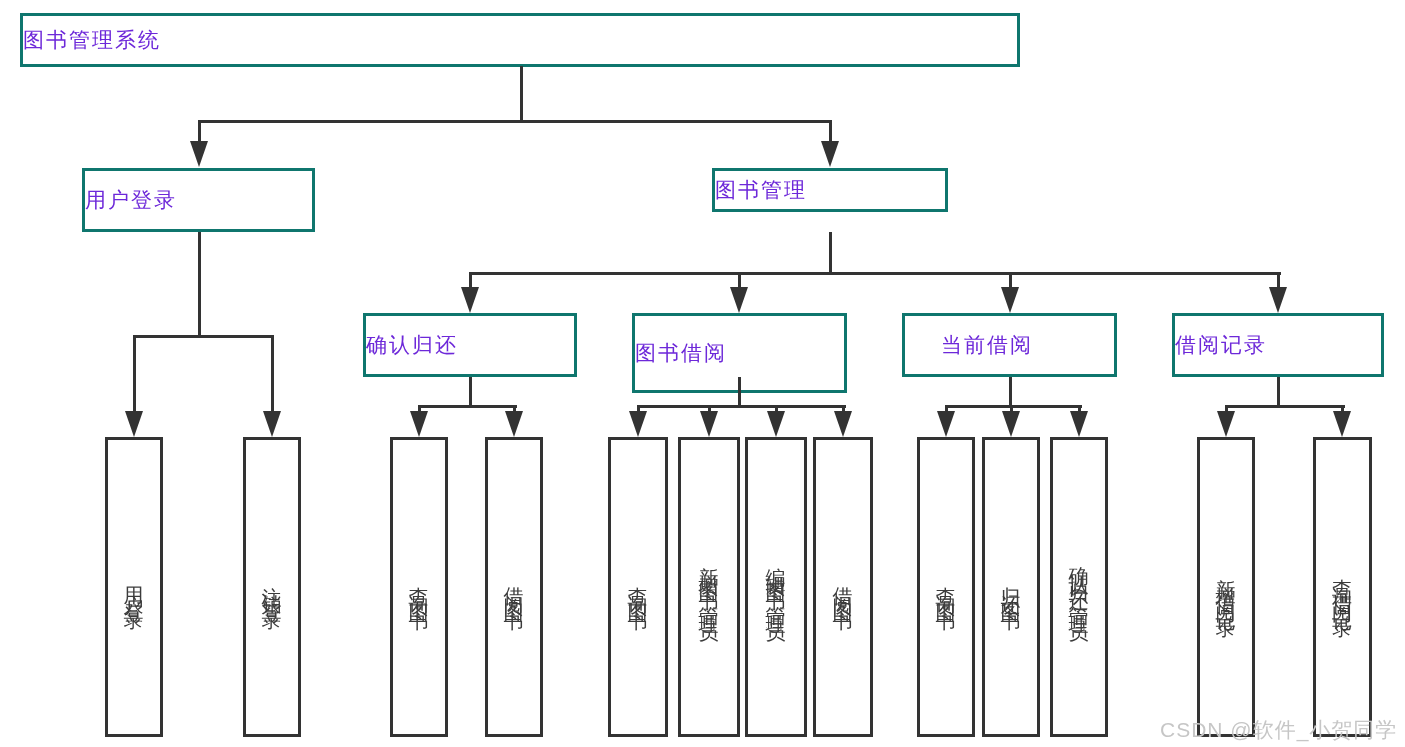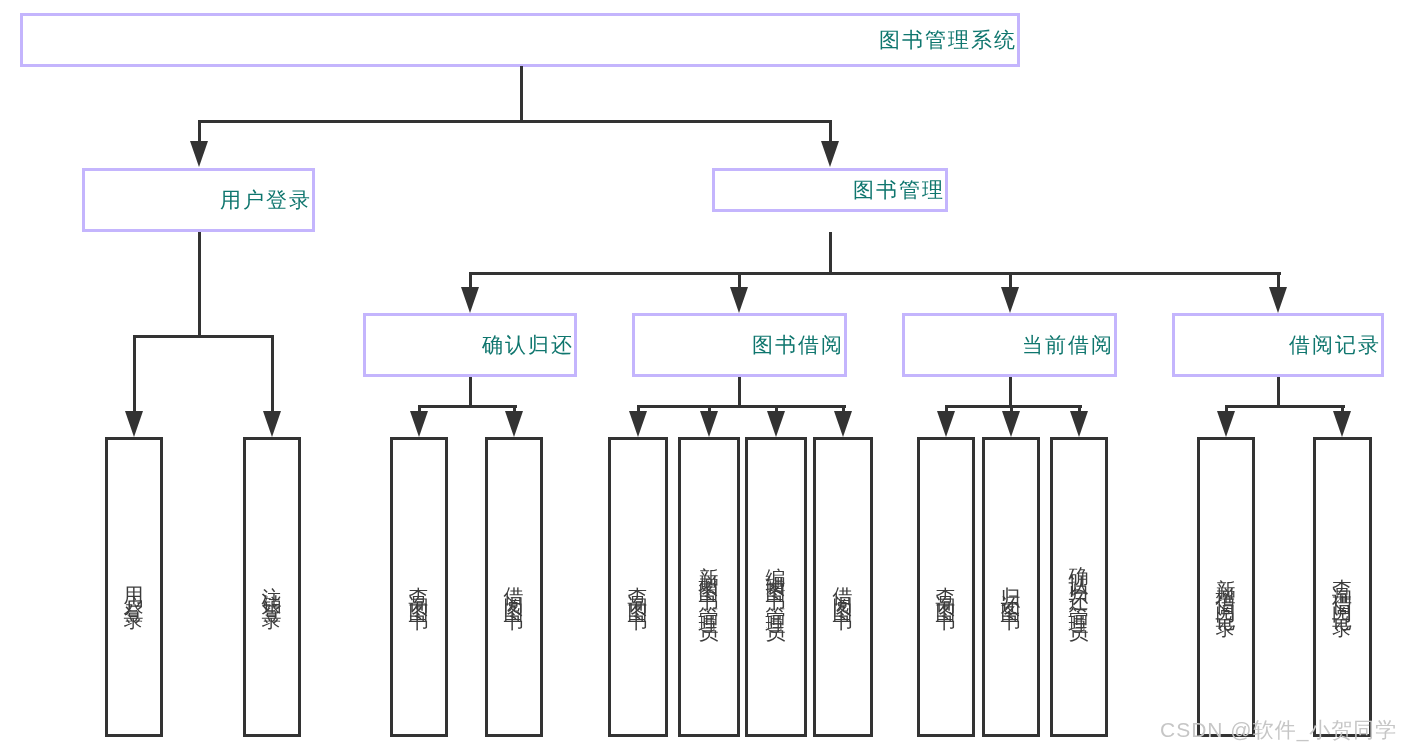--- a/index.html
+++ b/index.html
@@ -1,23 +1,23 @@
 <!DOCTYPE html>
 <html><head>
 <meta charset="utf-8">
 <style>
   html,body{margin:0;padding:0;background:#ffffff;}
   .canvas{
     position:relative;width:1405px;height:747px;background:#ffffff;
     font-family:"Liberation Sans",sans-serif;overflow:hidden;
   }
   .hbox{
-    position:absolute;box-sizing:border-box;border:3px solid #c4b5fd;background:#ffffff;
-    display:flex;align-items:center;justify-content:flex-end;
-    font-size:21px;color:#0f766e;letter-spacing:2px;white-space:nowrap;
+    position:absolute;box-sizing:border-box;border:3px solid #0f766e;background:#ffffff;
+    display:flex;align-items:center;justify-content:flex-start;
+    font-size:21px;color:#6d28d9;letter-spacing:2px;white-space:nowrap;
   }
   .vbox{
     position:absolute;box-sizing:border-box;border:3px solid #333333;background:#ffffff;
     display:flex;align-items:center;justify-content:center;
     top:437px;height:300px;
   }
   .vtext{
     writing-mode:vertical-rl;text-orientation:mixed;
     font-size:20px;line-height:1;letter-spacing:8px;color:#3c3c3c;
   }
@@ -70,24 +70,24 @@
   <div class="vline" style="left:738px;top:272px;height:18px;"></div>
   <div class="arrow" style="left:730px;top:287px;"></div>
   <div class="vline" style="left:1009px;top:272px;height:18px;"></div>
   <div class="arrow" style="left:1001px;top:287px;"></div>
   <div class="vline" style="left:1277px;top:272px;height:18px;"></div>
   <div class="arrow" style="left:1269px;top:287px;"></div>
 
   <div class="hbox" style="left:363px;top:313px;width:214px;height:64px;">
     <span>确认归还</span>
   </div>
-  <div class="hbox" style="left:632px;top:313px;width:215px;height:64px;">
+  <div class="hbox" style="left:632px;top:313px;width:215px;height:80px;">
     <span>图书借阅</span>
   </div>
-  <div class="hbox" style="left:902px;top:313px;width:215px;height:64px;">
+  <div class="hbox" style="left:902px;top:313px;width:215px;height:64px;padding-left:36px;">
     <span>当前借阅</span>
   </div>
   <div class="hbox" style="left:1172px;top:313px;width:212px;height:64px;">
     <span>借阅记录</span>
   </div>
 
   <div class="vline" style="left:469px;top:377px;height:30px;"></div>
   <div class="hline" style="left:418px;top:405px;width:99px;"></div>
   <div class="vline" style="left:418px;top:405px;height:10px;"></div>
   <div class="arrow" style="left:410px;top:411px;"></div>

